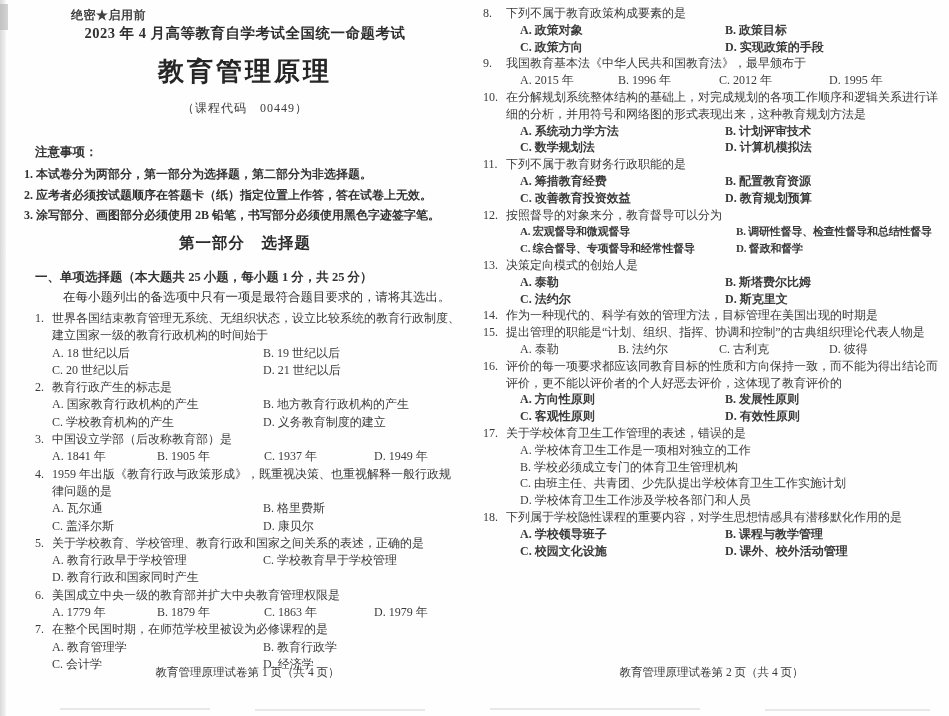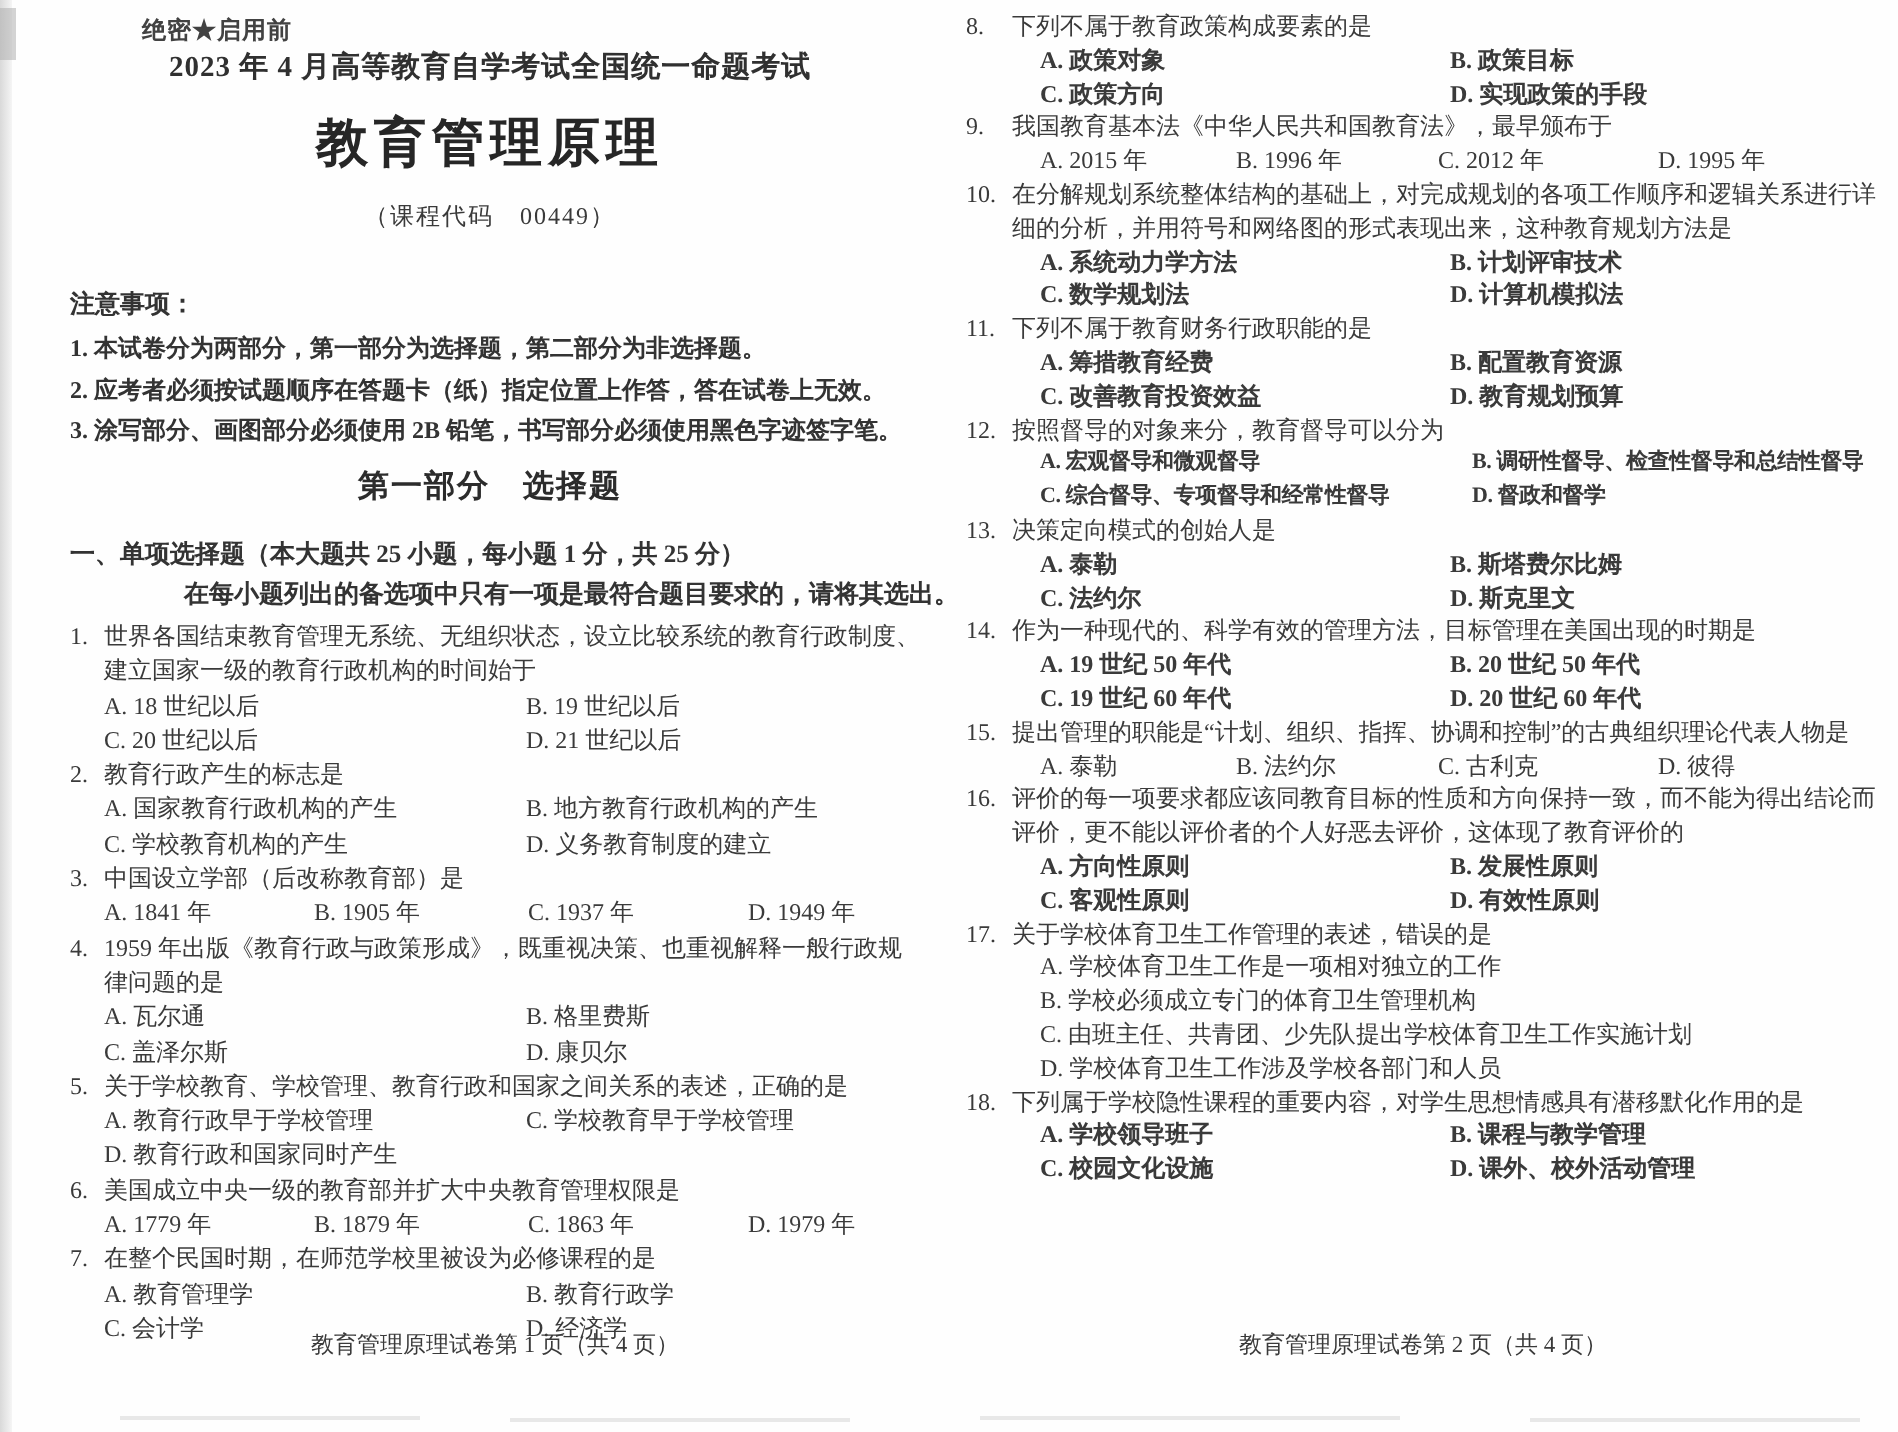--- a/index.html
+++ b/index.html
@@ -33,31 +33,31 @@
     font-size: 12px; font-weight: bold; color: #424242; letter-spacing: .5px; padding-left: 36px; }
   .session { position: absolute; left: 30px; top: 24px; width: 430px; text-align: center;
     font-size: 14.5px; font-weight: bold; color: #303030; letter-spacing: .5px; }
   .main-title { position: absolute; left: 30px; top: 54px; width: 430px; text-align: center;
     font-size: 26px; font-weight: bold; color: #262626; letter-spacing: 3px; }
   .course-code { position: absolute; left: 30px; top: 100px; width: 430px; text-align: center;
     font-size: 12px; color: #3a3a3a; letter-spacing: 1px; }
 
   .notices-heading { position: absolute; left: 35px; top: 144px;
     font-size: 12.5px; font-weight: bold; color: #333; }
-  .notices { position: absolute; left: 35px; top: 164px; width: 430px;
+  .notices { position: absolute; left: 24px; top: 164px; width: 430px;
     font-size: 12px; font-weight: bold; color: #333; line-height: 20.5px; }
   .notice-item { white-space: nowrap; }
 
   .part-heading { position: absolute; left: 30px; top: 233px; width: 430px; text-align: center;
     font-size: 15.5px; font-weight: bold; color: #2c2c2c; letter-spacing: 1px; }
 
   .section-title { position: absolute; left: 35px; top: 269px; width: 432px;
     font-size: 12.5px; font-weight: bold; color: #333; white-space: nowrap; }
   .section-subtitle { position: absolute; left: 63px; top: 289px; width: 404px;
-    font-size: 12.5px; font-weight: bold; color: #333; white-space: nowrap; margin-left: 29px; }
+    font-size: 12.5px; font-weight: normal; color: #333; white-space: nowrap; }
 
   
   .questions { position: absolute; font-size: 12px; color: #3a3a3a; }
   #left-page  .questions { left: 35px; top: 310px; width: 426px; line-height: 17.3px; }
   #right-page .questions { left: 9px;  top: 5px;   width: 458px; line-height: 16.8px; }
 
   .q-stem { display: flex; }
   .q-num { flex: none; }
   #left-page  .q-num { width: 17px; }
   #right-page .q-num { width: 23px; }
@@ -265,26 +265,20 @@
             <span class="option">B. 斯塔费尔比姆</span>
             <span class="option">C. 法约尔</span>
             <span class="option">D. 斯克里文</span>
           </div>
         </div>
         <div class="question">
           <div class="q-stem">
             <span class="q-num">14.</span>
             <span class="q-text">作为一种现代的、科学有效的管理方法，目标管理在美国出现的时期是</span>
           </div>
-          <div class="q-options layout-two">
-            <span class="option">A. 19 世纪 50 年代</span>
-            <span class="option">B. 20 世纪 50 年代</span>
-            <span class="option">C. 19 世纪 60 年代</span>
-            <span class="option">D. 20 世纪 60 年代</span>
-          </div>
         </div>
         <div class="question">
           <div class="q-stem">
             <span class="q-num">15.</span>
             <span class="q-text">提出管理的职能是“计划、组织、指挥、协调和控制”的古典组织理论代表人物是</span>
           </div>
           <div class="q-options layout-four">
             <span class="option">A. 泰勒</span>
             <span class="option">B. 法约尔</span>
             <span class="option">C. 古利克</span>

